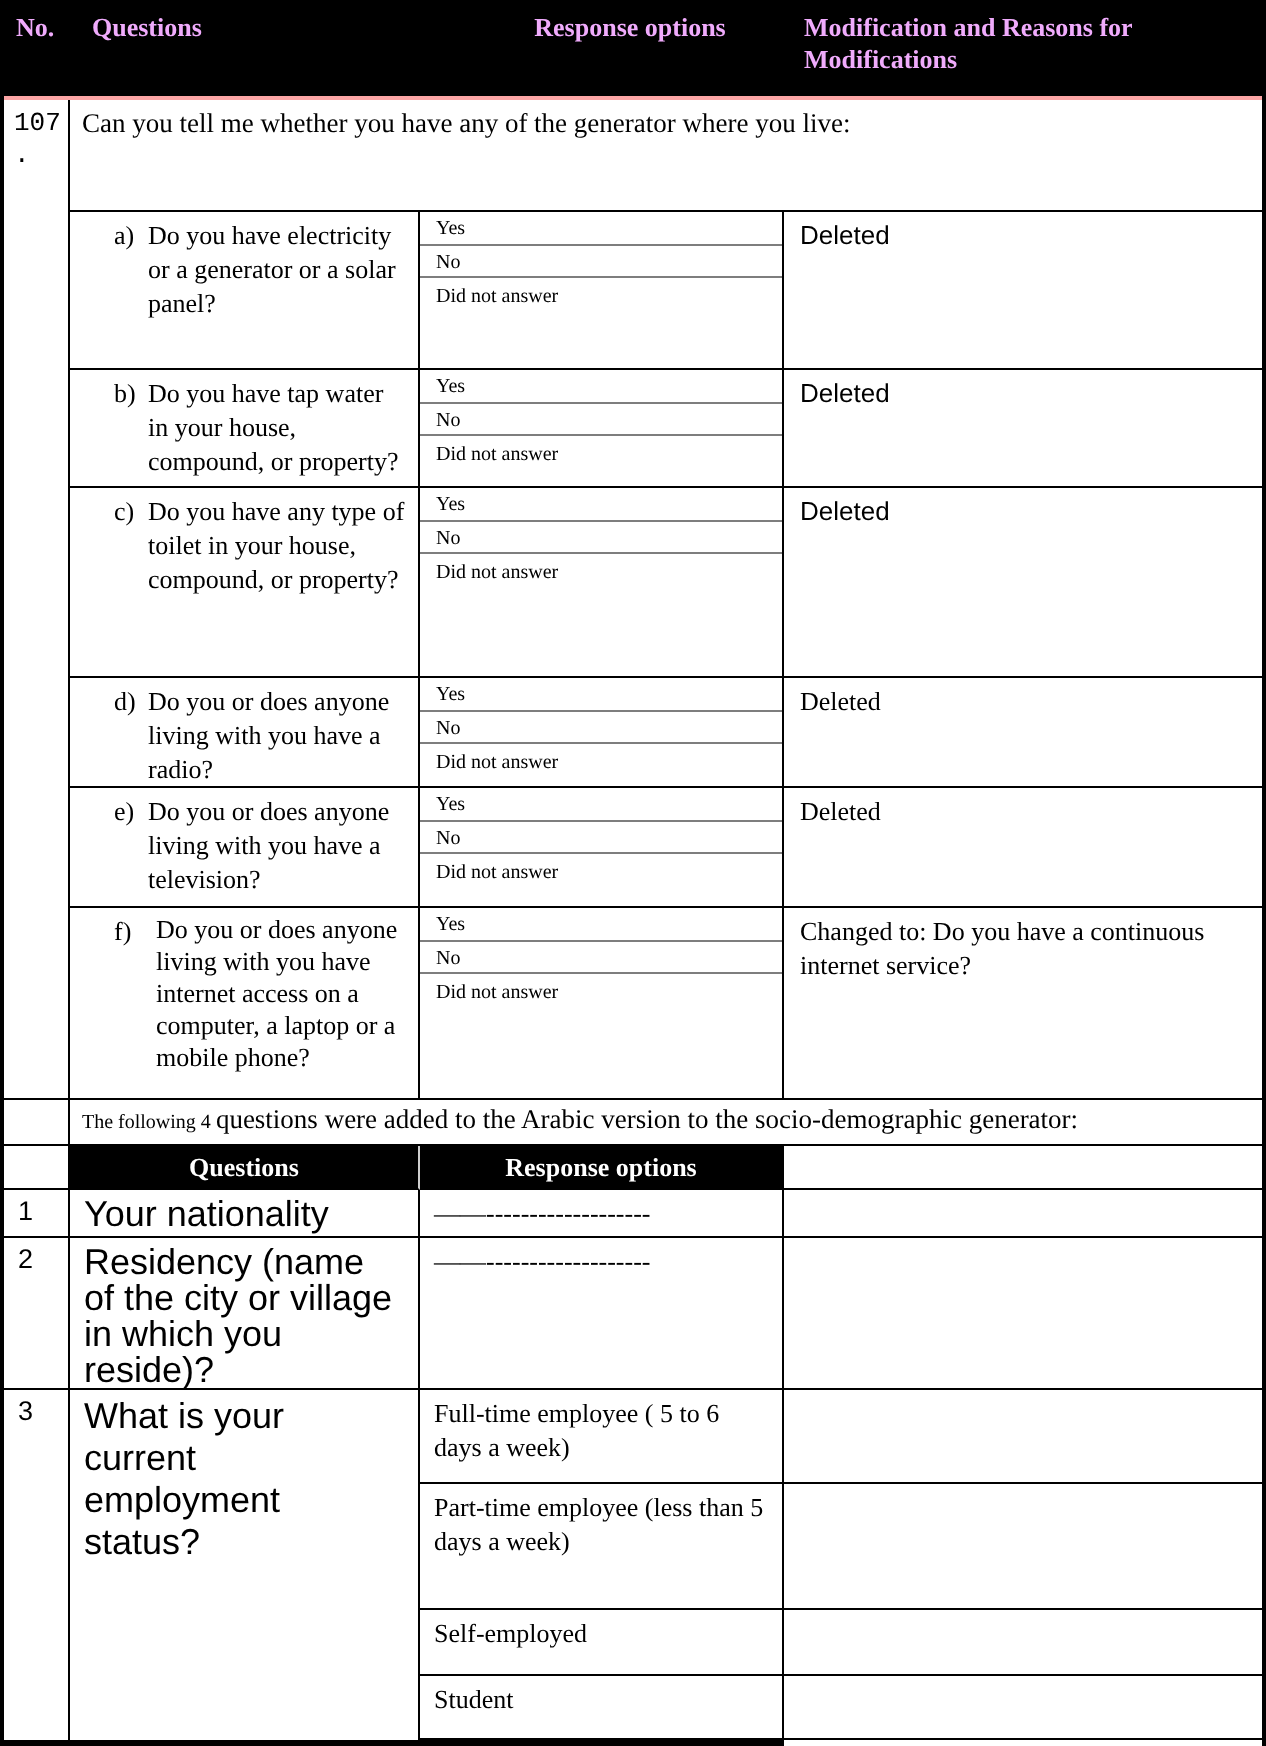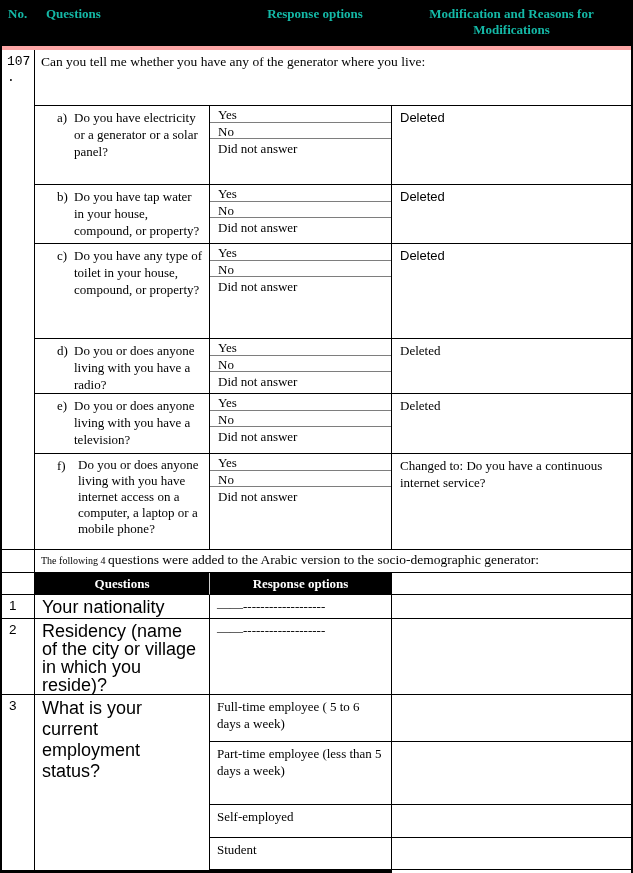--- a/index.html
+++ b/index.html
@@ -6,37 +6,37 @@
   body { background: #fff; font-family: "Liberation Serif", "DejaVu Serif", serif; color: #000; }
   .page { position: relative; width: 633px; height: 873px; overflow: hidden; background: #fff; }
 
   table.doc { border-collapse: separate; border-spacing: 0; table-layout: fixed;
               width: 633px; border-top: 2px solid #000; border-left: 2px solid #000; border-right: 2px solid #000; }
   td, th { vertical-align: top; font-weight: normal; text-align: left;
            border-right: 1px solid #000; border-bottom: 1px solid #000; overflow: hidden; }
   td.last, th.last { border-right: none; }
 
   
-  tr.hdr th { background: #000; color: #14b8a6; font-weight: bold; font-size: 13px;
-              padding-top: 4px; border-right: none; border-bottom: 4px solid #fca5a5; }
+  tr.hdr th { background: #000; color: #f0abfc; font-weight: bold; font-size: 13px;
+              padding-top: 4px; border-right: none; border-bottom: 2px solid #fca5a5; }
   th.h-no { padding-left: 6px; }
   th.h-q  { padding-left: 11px; }
   th.h-r  { text-align: center; padding-left: 28px; }
-  th.h-m  { background: #e4e4e4; color: #000; text-align: center; padding: 3px 10px 0 10px; line-height: 16px; margin-top: 24px; }
+  th.h-m  { background: #e4e4e4; color: #000; text-align: left; padding: 3px 10px 0 10px; line-height: 16px; margin-top: 24px; }
 
   .num-serif { font-size: 13px; padding: 4px 2px 16px 5px; white-space: pre-line; line-height: 16px; font-family: Liberation Mono, monospace; }
   .intro { font-size: 13.5px; padding: 4px 6px 0 6px; }
 
   td.q-cell { position: relative; padding: 3px 4px 0 0; font-size: 13px; line-height: 17px; }
   .q-marker { position: absolute; left: 22px; top: 3px; }
   .q-text { margin-left: 39px; }
   .q-text-f { margin-left: 43px; line-height: 16px; }
 
   td.resp-cell { padding: 0; }
-  .opt { height: 17px; line-height: 14px; padding: 2px 4px 0 8px; font-size: 13px;
+  .opt { height: 17px; line-height: 14px; padding: 2px 4px 0 8px; font-size: 10px;
          border-bottom: 1px solid #7e7e7e; }
   .opt2 { height: 16px; }
   .opt-last { border-bottom: none; height: auto; padding-top: 2px; line-height: 15px; }
 
   td.mod { font-size: 13px; line-height: 17px; padding: 3px 8px 0 8px; }
   td.mod.sans { font-family: "Liberation Sans", "DejaVu Sans", sans-serif; font-size: 13px; }
 
   tr.note-row td { font-size: 13.5px; padding: 2px 4px 0 6px; }
   .note-prefix { font-family: Liberation Serif, serif; font-size: 10px; }
 

